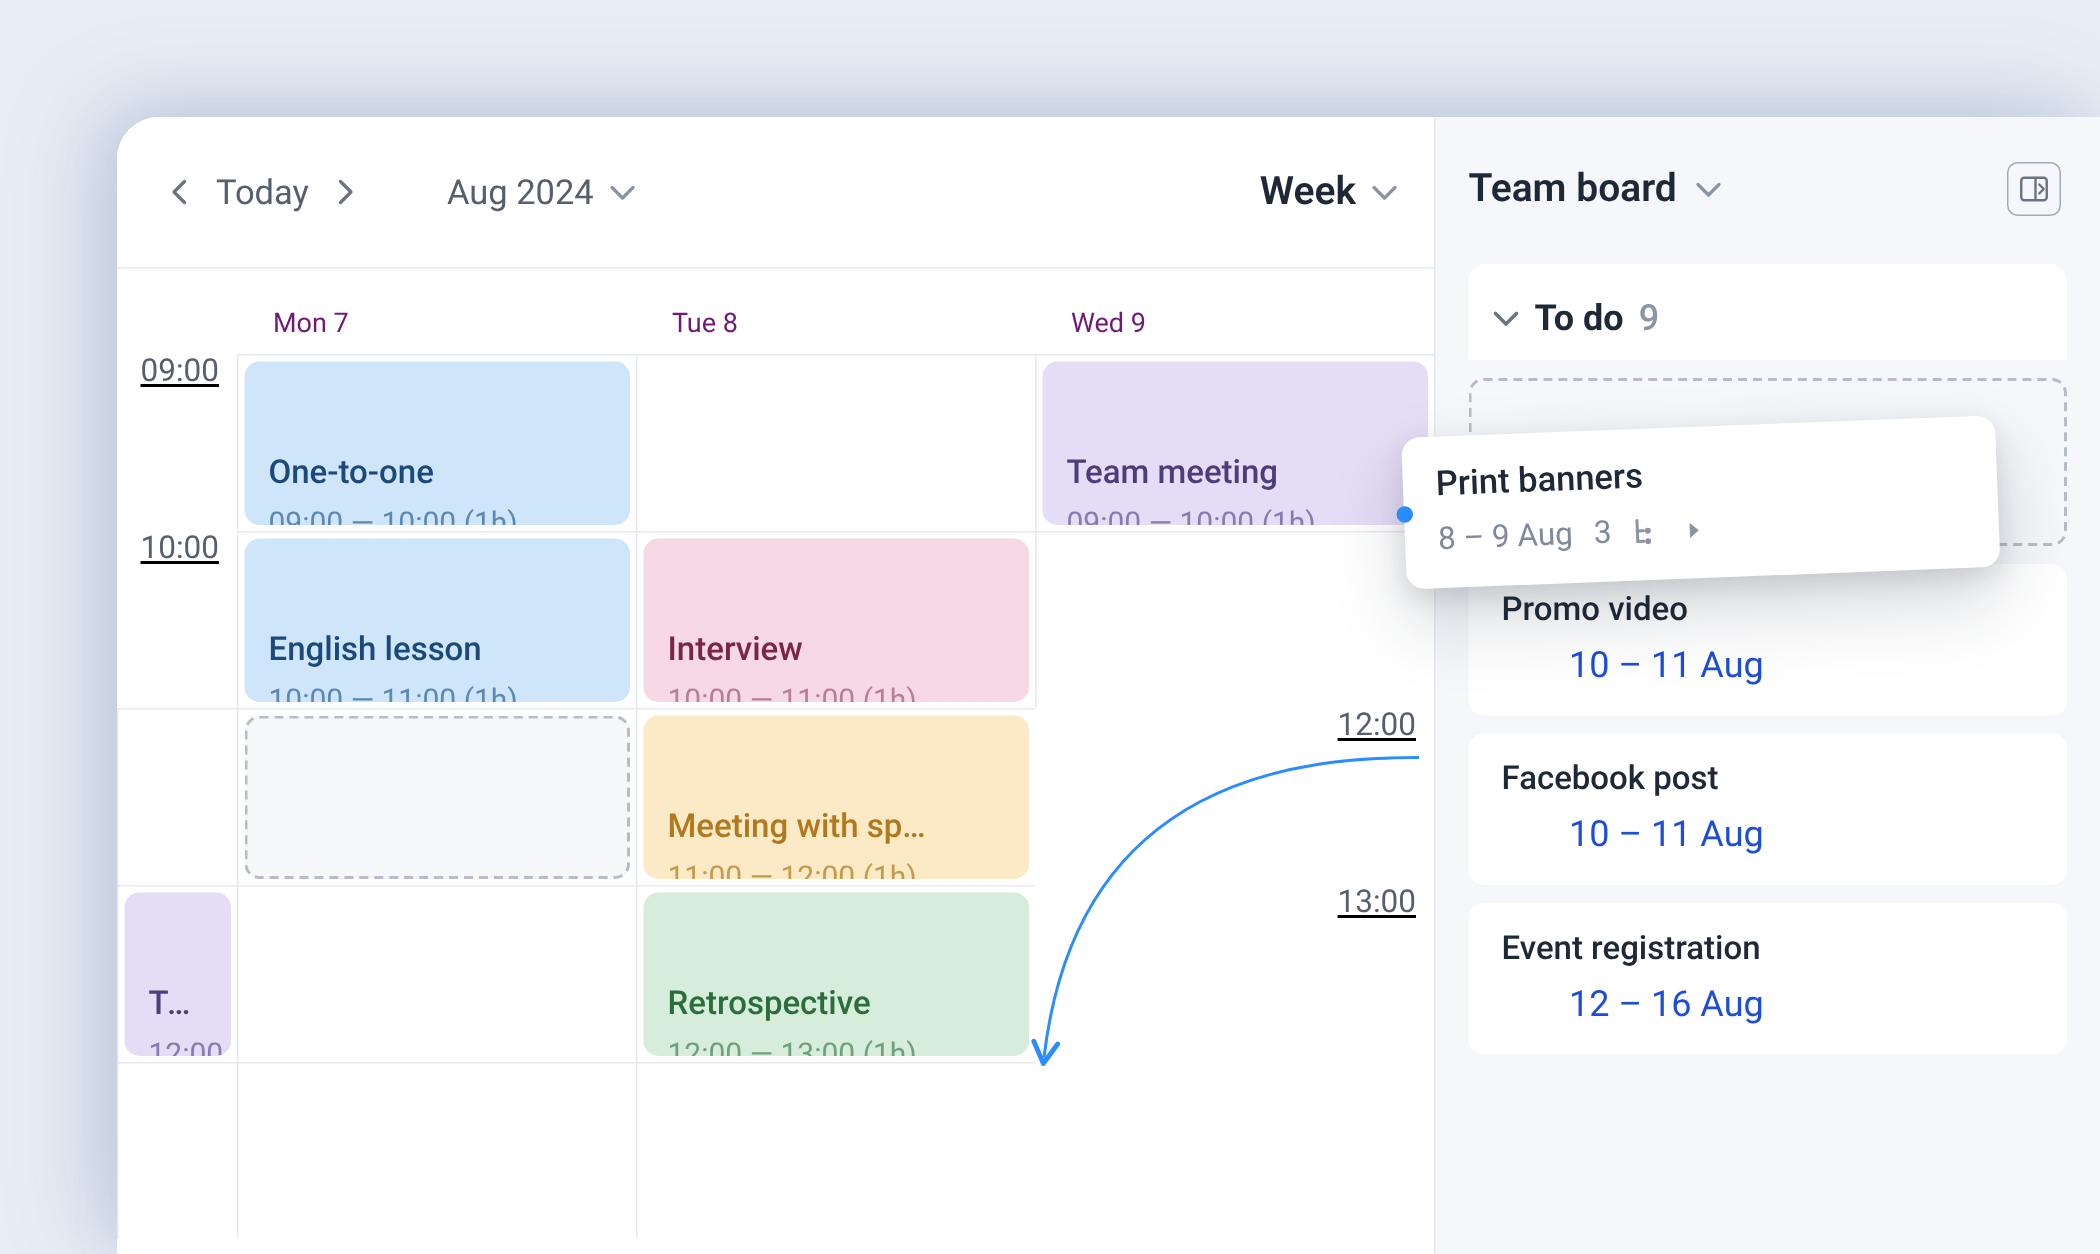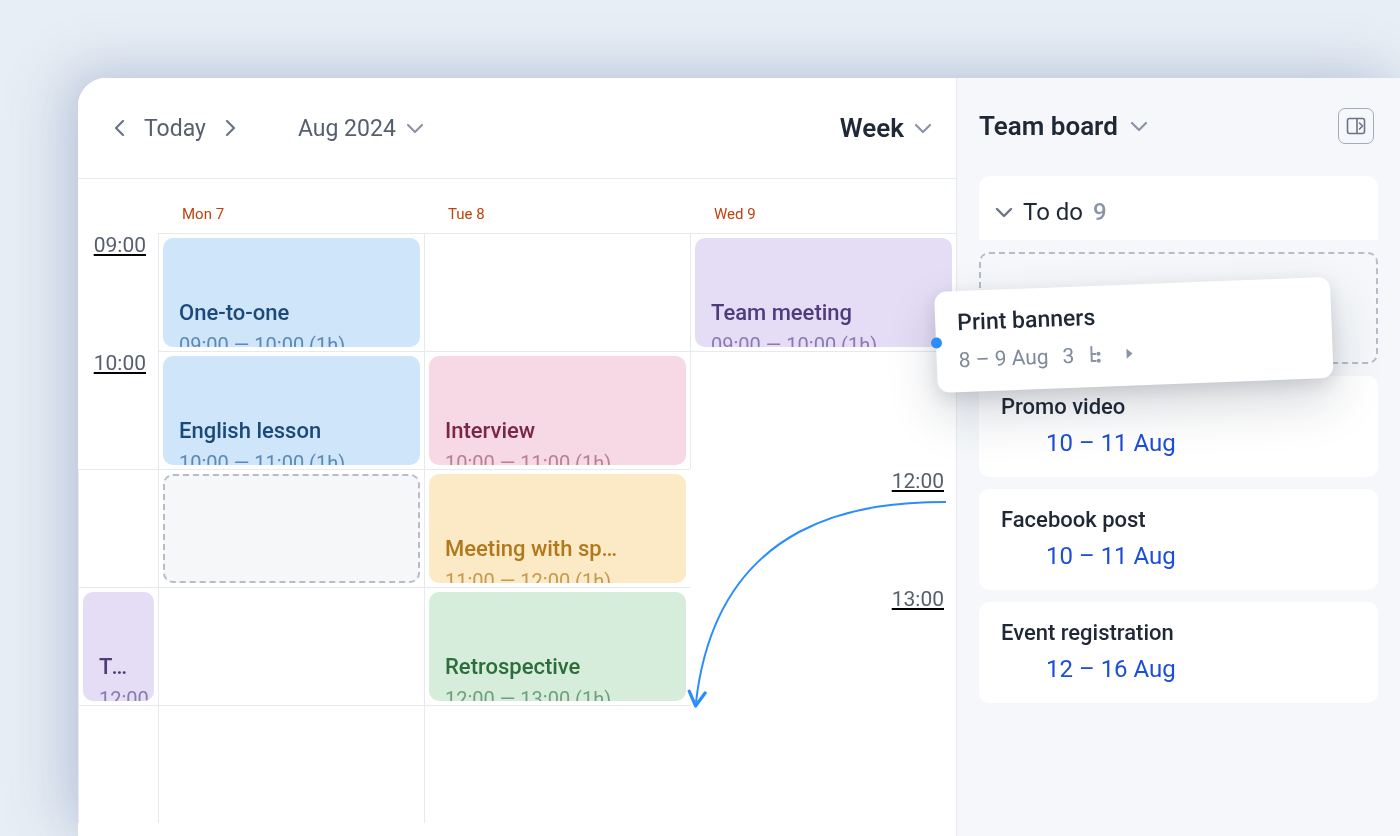--- a/index.html
+++ b/index.html
@@ -77,22 +77,22 @@
   display: inline-flex;
   color: #8a94a6;
 }
 
 .day-headers {
   display: grid;
   grid-template-columns: 80px 1fr 1fr 1fr;
   padding: 26px 0 10px 0;
 }
 .day-head {
-  color: #c2410c;
-  font-size: 15px;
+  color: #701a75;
+  font-size: 18px;
   padding-left: 24px;
 }
 
 .grid-body {
   display: grid;
   grid-template-columns: 80px 1fr 1fr 1fr;
   grid-template-rows: repeat(5, 118px);
   position: relative;
   text-decoration: underline;
 }
@@ -197,21 +197,21 @@
   align-items: center;
   gap: 10px;
   background: #fff;
   border-radius: 12px 12px 0 0;
   padding: 22px 20px 14px 16px;
   margin-bottom: 0;
 }
 .section-title {
   color: #1f2836;
   font-size: 24px;
-  font-weight: 400;
+  font-weight: 700;
 }
 .section-count {
   color: #8a94a6;
   font-size: 24px;
   font-weight: 500;
 }
 .task-list {
   display: flex;
   flex-direction: column;
   gap: 12px;

